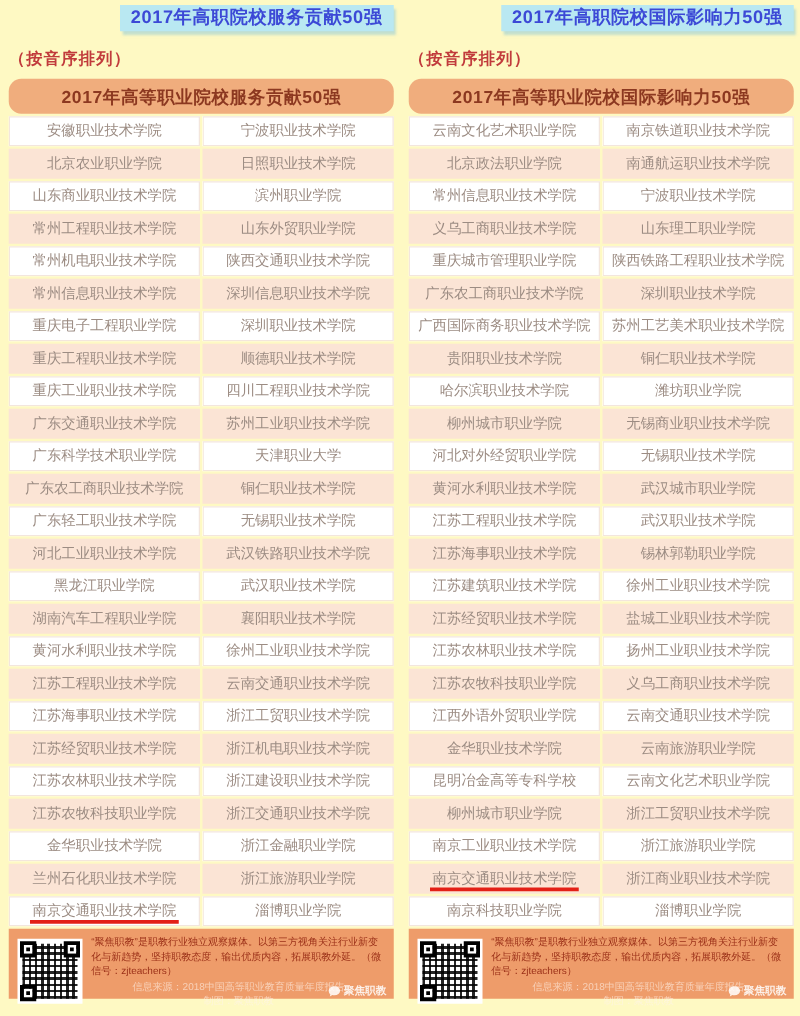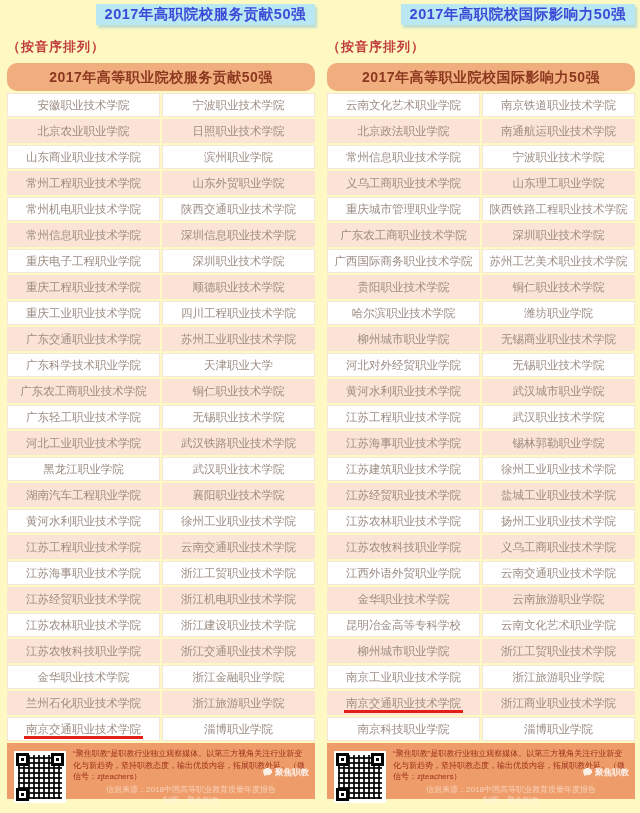--- a/index.html
+++ b/index.html
@@ -31,21 +31,21 @@
   .qr{position:absolute;left:7px;top:8px;width:52px;height:52px;background:#fff;}
   .qr .mesh{position:absolute;inset:4px;
     background:repeating-linear-gradient(0deg,rgba(0,0,0,.85) 0 2px,transparent 2px 5px),
                repeating-linear-gradient(90deg,rgba(0,0,0,.85) 0 2px,transparent 2px 5px);}
   .qr .f{position:absolute;width:7px;height:7px;background:#000;border:2px solid #fff;
     outline:3px solid #000;}
   .qr .f1{left:5px;top:5px;} .qr .f2{right:5px;top:5px;} .qr .f3{left:5px;bottom:5px;}
   .about{font-size:8px;line-height:1.45;color:var(--footer_text);text-align:left;}
   .source{margin-top:2px;text-align:center;font-size:8px;line-height:1.35;
     color:rgba(255,244,235,.6);}
-  .logo{position:absolute;right:6px;bottom:20px;display:flex;align-items:flex-start;gap:2px;
+  .logo{position:absolute;right:6px;bottom:0;display:flex;align-items:flex-end;gap:2px;
     color:rgba(255,255,255,.85);font-size:8.5px;font-weight:bold;}
   .logo svg{display:block;}
 </style>
 </head>
 <body>
 
 <div class="page">
 
   <div class="panel">
     <div class="title-wrap">

